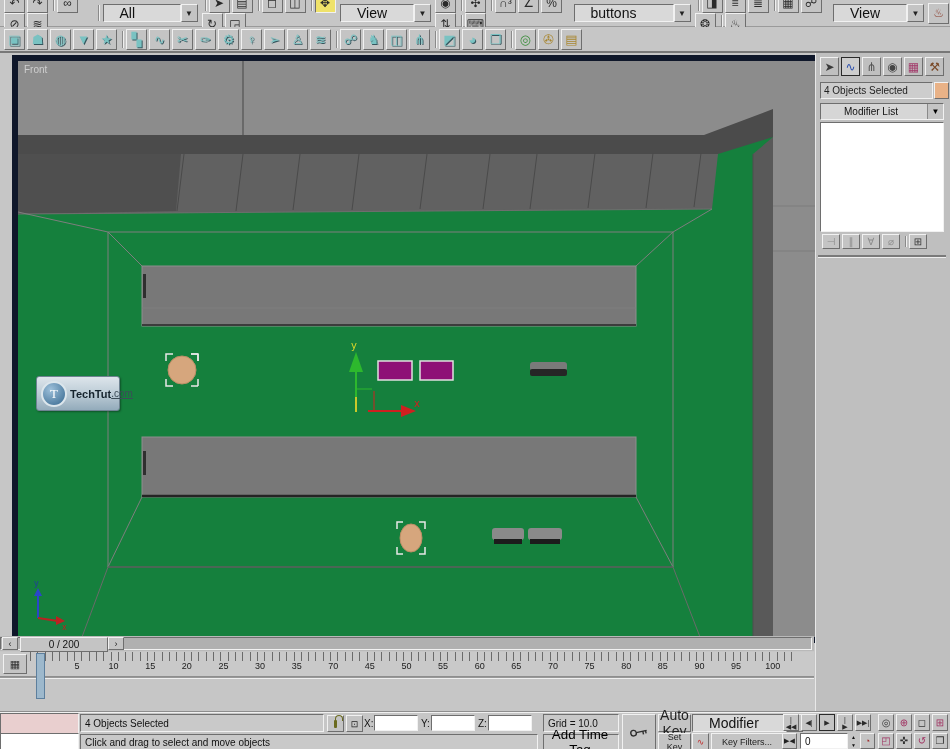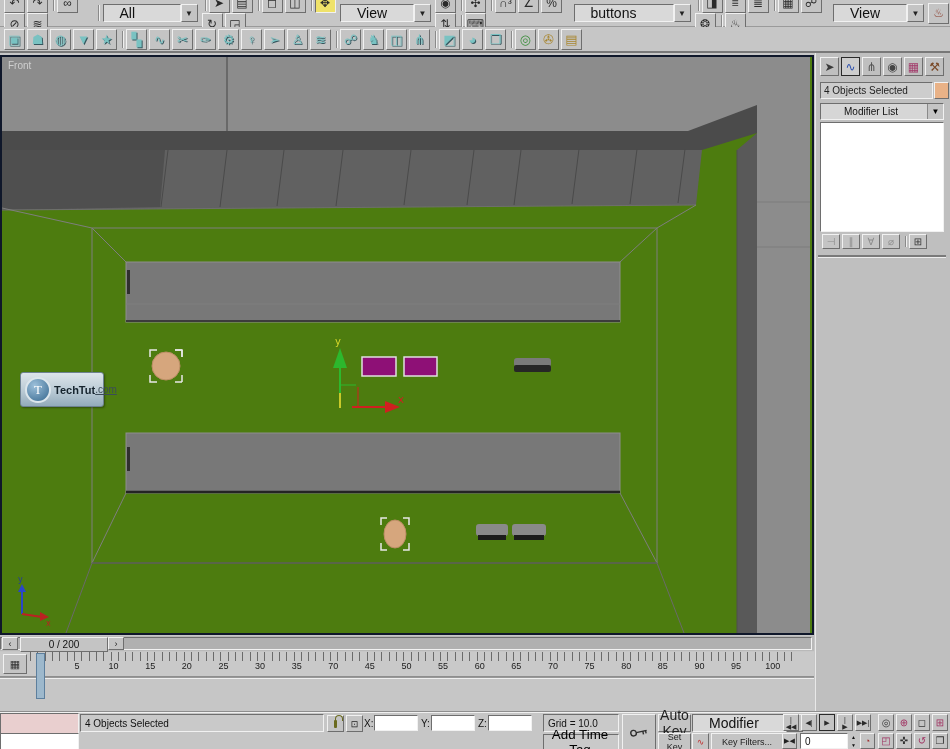--- a/index.html
+++ b/index.html
@@ -11,21 +11,21 @@
   .sepb{margin-left:8px !important;position:relative;}
   .sepb::before{content:"";position:absolute;left:-5px;top:1px;bottom:1px;border-left:1px solid #8a8a8a;border-right:1px solid #efefef;}
   .bar{display:flex;align-items:center;}
   #tb1{position:absolute;left:0;top:0;width:950px;height:27px;background:#c6c6c6;border-bottom:1px solid #9a9a9a;padding-left:3px;box-sizing:border-box;}
   #tb2{position:absolute;left:0;top:27px;width:950px;height:26px;background:#c6c6c6;border-bottom:2px solid #787878;padding-left:3px;box-sizing:border-box;}
   #tb2 .tbtn{color:#79c2c2;text-shadow:1px 1px 0 #35565e;font-size:13px;}
   .dd{display:inline-flex;height:18px;margin:0 3px;flex:none;align-items:stretch;}
   .dd .dd-t{display:flex;align-items:center;padding:0 16px;font-size:14px;color:#111;background:#d9d9d9;border:1px solid;border-color:#6e6e6e #f1f1f1 #f1f1f1 #6e6e6e;min-width:40px;}
   .dd .dd-a{width:15px;display:flex;align-items:center;justify-content:center;font-size:8px;color:#222;}
   
-  #vp{position:absolute;left:0;top:55px;width:810px;height:576px;border:2px solid #0f172a;background:#4d7c0f;}
+  #vp{position:absolute;left:12px;top:55px;width:810px;height:576px;border:6px solid #0f172a;background:#15803d;}
   #vp-label{position:absolute;left:6px;top:3px;font-size:10px;color:#cfcfcf;z-index:4;}
   #watermark{position:absolute;left:18px;top:315px;width:82px;height:33px;border:1px solid #6e8291;border-radius:3px;background:linear-gradient(180deg,#dde5eb 0%,#b9c9d4 55%,#93abbb 100%);display:flex;align-items:center;z-index:5;box-shadow:1px 1px 2px rgba(0,0,0,.35);}
   #watermark .badge{width:22px;height:22px;border-radius:50%;margin-left:4px;background:radial-gradient(circle at 35% 30%,#9dc0da,#35678e);border:2px solid #dce6ec;color:#fff;font-family:"Liberation Serif",serif;font-size:13px;display:flex;align-items:center;justify-content:center;flex:none;}
   #watermark .wm-name{font-size:11px;font-weight:bold;color:#16242e;margin-left:3px;}
   #watermark .wm-tld{font-size:10px;color:#3c4c58;text-decoration:underline;}
   
   #panel{position:absolute;left:815px;top:53px;width:135px;height:658px;background:#bfbfbf;border-left:1px solid #e8e8e8;box-sizing:border-box;}
   #panel-tabs{position:absolute;left:4px;top:4px;display:flex;}
   .ptab{width:19px;height:19px;display:inline-flex;align-items:center;justify-content:center;font-size:12px;margin-right:2px;background:#bfbfbf;border:1px solid;border-color:#f1f1f1 #6e6e6e #6e6e6e #f1f1f1;}
   .ptab.active{border-color:#6e6e6e #f1f1f1 #f1f1f1 #6e6e6e;background:#cdcdcd;}
@@ -280,20 +280,21 @@
       </div>
   </div>
   <div id="frame-handle"></div>
   <div id="band"></div>
 
   <div id="status">
     <div id="listener-pink" class="sunken"></div>
     <div id="listener-white" class="sunken"></div>
 
     <div class="abs sunken field" style="left:80px;top:2px;width:244px;height:18px;">4 Objects Selected</div>
+    <div class="abs sunken field" style="left:80px;top:22px;width:458px;height:16px;">Click and drag to select and move objects</div>
 
     <button class="abs raised sbtn" style="left:327px;top:3px;width:17px;height:17px;">
         <span class="lock"></span>
       </button>
     <button class="abs raised sbtn" style="left:346px;top:3px;width:17px;height:17px;">⊡</button>
 
     <span class="abs" style="left:364px;top:6px;">X:</span>
     <div class="abs sunken wfield field" style="left:374px;top:3px;width:44px;height:16px;"></div>
     <span class="abs" style="left:421px;top:6px;">Y:</span>
     <div class="abs sunken wfield field" style="left:431px;top:3px;width:44px;height:16px;"></div>

